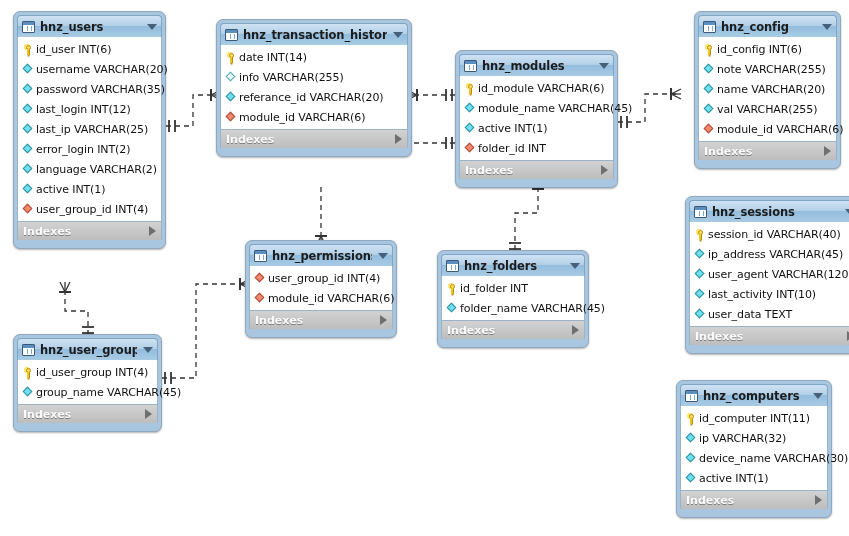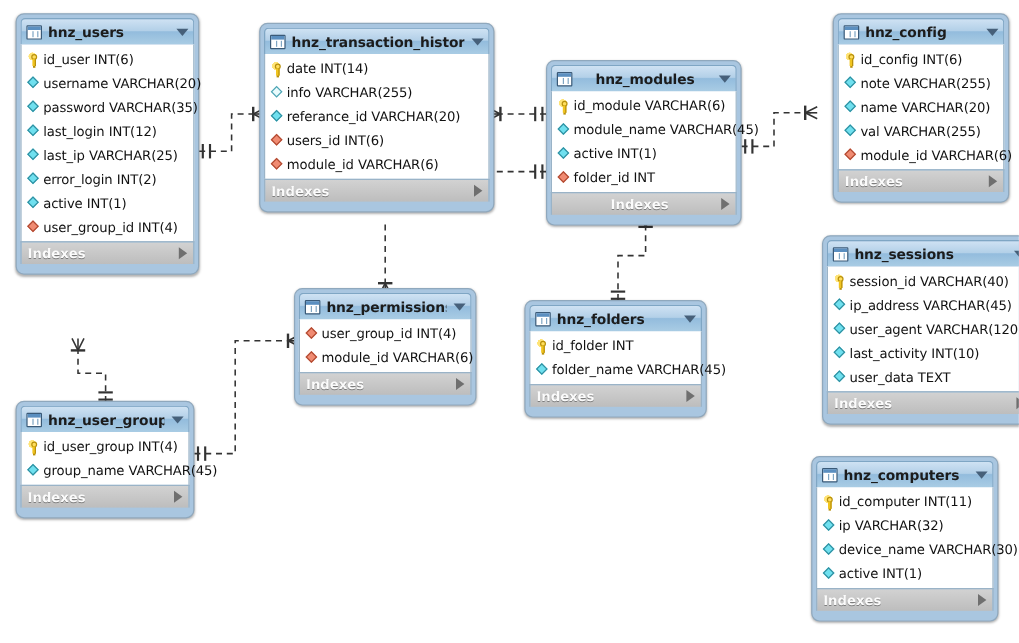--- a/index.html
+++ b/index.html
@@ -289,20 +289,24 @@
           <div class="col">
             <span class="ic ic-dia ic-col"></span>
             <span class="col-name">last_ip VARCHAR(25)</span>
           </div>
           <div class="col">
             <span class="ic ic-dia ic-col"></span>
             <span class="col-name">error_login INT(2)</span>
           </div>
           <div class="col">
             <span class="ic ic-dia ic-col"></span>
+            <span class="col-name">language VARCHAR(2)</span>
+          </div>
+          <div class="col">
+            <span class="ic ic-dia ic-col"></span>
             <span class="col-name">active INT(1)</span>
           </div>
           <div class="col">
             <span class="ic ic-dia ic-fk"></span>
             <span class="col-name">user_group_id INT(4)</span>
           </div>
         </div>
         <div class="tbl-foot">
           <span class="foot-label">Indexes</span>
           <span class="foot-arrow"></span>
@@ -323,183 +327,179 @@
           <div class="col">
             <span class="ic ic-dia ic-colnull"></span>
             <span class="col-name">info VARCHAR(255)</span>
           </div>
           <div class="col">
             <span class="ic ic-dia ic-col"></span>
             <span class="col-name">referance_id VARCHAR(20)</span>
           </div>
           <div class="col">
             <span class="ic ic-dia ic-fk"></span>
-            <span class="col-name">users_id INT(6)</span>
+            <span class="col-name">module_id VARCHAR(6)</span>
+          </div>
+        </div>
+        <div class="tbl-foot">
+          <span class="foot-label">Indexes</span>
+          <span class="foot-arrow"></span>
+        </div>
+        <div class="tbl-tail"></div>
+      </div>
+      <div class="tbl" style="left: 455px; top: 50px; width: 163px;">
+        <div class="tbl-head">
+          <span class="tbl-icon"></span>
+          <span class="tbl-title">hnz_modules</span>
+          <span class="caret"></span>
+        </div>
+        <div class="tbl-body">
+          <div class="col">
+            <span class="ic ic-pk"></span>
+            <span class="col-name">id_module VARCHAR(6)</span>
+          </div>
+          <div class="col">
+            <span class="ic ic-dia ic-col"></span>
+            <span class="col-name">module_name VARCHAR(45)</span>
+          </div>
+          <div class="col">
+            <span class="ic ic-dia ic-col"></span>
+            <span class="col-name">active INT(1)</span>
+          </div>
+          <div class="col">
+            <span class="ic ic-dia ic-fk"></span>
+            <span class="col-name">folder_id INT</span>
+          </div>
+        </div>
+        <div class="tbl-foot">
+          <span class="foot-label">Indexes</span>
+          <span class="foot-arrow"></span>
+        </div>
+        <div class="tbl-tail"></div>
+      </div>
+      <div class="tbl" style="left: 694px; top: 11px; width: 147px;">
+        <div class="tbl-head">
+          <span class="tbl-icon"></span>
+          <span class="tbl-title">hnz_config</span>
+          <span class="caret"></span>
+        </div>
+        <div class="tbl-body">
+          <div class="col">
+            <span class="ic ic-pk"></span>
+            <span class="col-name">id_config INT(6)</span>
+          </div>
+          <div class="col">
+            <span class="ic ic-dia ic-col"></span>
+            <span class="col-name">note VARCHAR(255)</span>
+          </div>
+          <div class="col">
+            <span class="ic ic-dia ic-col"></span>
+            <span class="col-name">name VARCHAR(20)</span>
+          </div>
+          <div class="col">
+            <span class="ic ic-dia ic-col"></span>
+            <span class="col-name">val VARCHAR(255)</span>
           </div>
           <div class="col">
             <span class="ic ic-dia ic-fk"></span>
             <span class="col-name">module_id VARCHAR(6)</span>
           </div>
         </div>
         <div class="tbl-foot">
           <span class="foot-label">Indexes</span>
           <span class="foot-arrow"></span>
         </div>
         <div class="tbl-tail"></div>
       </div>
-      <div class="tbl" style="left: 455px; top: 50px; width: 163px; text-align: center;">
-        <div class="tbl-head">
-          <span class="tbl-icon"></span>
-          <span class="tbl-title">hnz_modules</span>
-          <span class="caret"></span>
-        </div>
-        <div class="tbl-body">
-          <div class="col">
-            <span class="ic ic-pk"></span>
-            <span class="col-name">id_module VARCHAR(6)</span>
-          </div>
-          <div class="col">
-            <span class="ic ic-dia ic-col"></span>
-            <span class="col-name">module_name VARCHAR(45)</span>
+      <div class="tbl" style="left: 685px; top: 196px; width: 179px;">
+        <div class="tbl-head">
+          <span class="tbl-icon"></span>
+          <span class="tbl-title">hnz_sessions</span>
+          <span class="caret"></span>
+        </div>
+        <div class="tbl-body">
+          <div class="col">
+            <span class="ic ic-pk"></span>
+            <span class="col-name">session_id VARCHAR(40)</span>
+          </div>
+          <div class="col">
+            <span class="ic ic-dia ic-col"></span>
+            <span class="col-name">ip_address VARCHAR(45)</span>
+          </div>
+          <div class="col">
+            <span class="ic ic-dia ic-col"></span>
+            <span class="col-name">user_agent VARCHAR(120)</span>
+          </div>
+          <div class="col">
+            <span class="ic ic-dia ic-col"></span>
+            <span class="col-name">last_activity INT(10)</span>
+          </div>
+          <div class="col">
+            <span class="ic ic-dia ic-col"></span>
+            <span class="col-name">user_data TEXT</span>
+          </div>
+        </div>
+        <div class="tbl-foot">
+          <span class="foot-label">Indexes</span>
+          <span class="foot-arrow"></span>
+        </div>
+        <div class="tbl-tail"></div>
+      </div>
+      <div class="tbl" style="left: 676px; top: 380px; width: 156px;">
+        <div class="tbl-head">
+          <span class="tbl-icon"></span>
+          <span class="tbl-title">hnz_computers</span>
+          <span class="caret"></span>
+        </div>
+        <div class="tbl-body">
+          <div class="col">
+            <span class="ic ic-pk"></span>
+            <span class="col-name">id_computer INT(11)</span>
+          </div>
+          <div class="col">
+            <span class="ic ic-dia ic-col"></span>
+            <span class="col-name">ip VARCHAR(32)</span>
+          </div>
+          <div class="col">
+            <span class="ic ic-dia ic-col"></span>
+            <span class="col-name">device_name VARCHAR(30)</span>
           </div>
           <div class="col">
             <span class="ic ic-dia ic-col"></span>
             <span class="col-name">active INT(1)</span>
           </div>
+        </div>
+        <div class="tbl-foot">
+          <span class="foot-label">Indexes</span>
+          <span class="foot-arrow"></span>
+        </div>
+        <div class="tbl-tail"></div>
+      </div>
+      <div class="tbl" style="left: 245px; top: 240px; width: 152px;">
+        <div class="tbl-head">
+          <span class="tbl-icon"></span>
+          <span class="tbl-title">hnz_permissions</span>
+          <span class="caret"></span>
+        </div>
+        <div class="tbl-body">
           <div class="col">
             <span class="ic ic-dia ic-fk"></span>
-            <span class="col-name">folder_id INT</span>
-          </div>
-        </div>
-        <div class="tbl-foot">
-          <span class="foot-label">Indexes</span>
-          <span class="foot-arrow"></span>
-        </div>
-        <div class="tbl-tail"></div>
-      </div>
-      <div class="tbl" style="left: 694px; top: 11px; width: 147px;">
-        <div class="tbl-head">
-          <span class="tbl-icon"></span>
-          <span class="tbl-title">hnz_config</span>
-          <span class="caret"></span>
-        </div>
-        <div class="tbl-body">
-          <div class="col">
-            <span class="ic ic-pk"></span>
-            <span class="col-name">id_config INT(6)</span>
-          </div>
-          <div class="col">
-            <span class="ic ic-dia ic-col"></span>
-            <span class="col-name">note VARCHAR(255)</span>
-          </div>
-          <div class="col">
-            <span class="ic ic-dia ic-col"></span>
-            <span class="col-name">name VARCHAR(20)</span>
-          </div>
-          <div class="col">
-            <span class="ic ic-dia ic-col"></span>
-            <span class="col-name">val VARCHAR(255)</span>
+            <span class="col-name">user_group_id INT(4)</span>
           </div>
           <div class="col">
             <span class="ic ic-dia ic-fk"></span>
             <span class="col-name">module_id VARCHAR(6)</span>
           </div>
         </div>
         <div class="tbl-foot">
           <span class="foot-label">Indexes</span>
           <span class="foot-arrow"></span>
         </div>
         <div class="tbl-tail"></div>
       </div>
-      <div class="tbl" style="left: 685px; top: 196px; width: 179px;">
-        <div class="tbl-head">
-          <span class="tbl-icon"></span>
-          <span class="tbl-title">hnz_sessions</span>
-          <span class="caret"></span>
-        </div>
-        <div class="tbl-body">
-          <div class="col">
-            <span class="ic ic-pk"></span>
-            <span class="col-name">session_id VARCHAR(40)</span>
-          </div>
-          <div class="col">
-            <span class="ic ic-dia ic-col"></span>
-            <span class="col-name">ip_address VARCHAR(45)</span>
-          </div>
-          <div class="col">
-            <span class="ic ic-dia ic-col"></span>
-            <span class="col-name">user_agent VARCHAR(120)</span>
-          </div>
-          <div class="col">
-            <span class="ic ic-dia ic-col"></span>
-            <span class="col-name">last_activity INT(10)</span>
-          </div>
-          <div class="col">
-            <span class="ic ic-dia ic-col"></span>
-            <span class="col-name">user_data TEXT</span>
-          </div>
-        </div>
-        <div class="tbl-foot">
-          <span class="foot-label">Indexes</span>
-          <span class="foot-arrow"></span>
-        </div>
-        <div class="tbl-tail"></div>
-      </div>
-      <div class="tbl" style="left: 676px; top: 380px; width: 156px;">
-        <div class="tbl-head">
-          <span class="tbl-icon"></span>
-          <span class="tbl-title">hnz_computers</span>
-          <span class="caret"></span>
-        </div>
-        <div class="tbl-body">
-          <div class="col">
-            <span class="ic ic-pk"></span>
-            <span class="col-name">id_computer INT(11)</span>
-          </div>
-          <div class="col">
-            <span class="ic ic-dia ic-col"></span>
-            <span class="col-name">ip VARCHAR(32)</span>
-          </div>
-          <div class="col">
-            <span class="ic ic-dia ic-col"></span>
-            <span class="col-name">device_name VARCHAR(30)</span>
-          </div>
-          <div class="col">
-            <span class="ic ic-dia ic-col"></span>
-            <span class="col-name">active INT(1)</span>
-          </div>
-        </div>
-        <div class="tbl-foot">
-          <span class="foot-label">Indexes</span>
-          <span class="foot-arrow"></span>
-        </div>
-        <div class="tbl-tail"></div>
-      </div>
-      <div class="tbl" style="left: 245px; top: 240px; width: 152px;">
-        <div class="tbl-head">
-          <span class="tbl-icon"></span>
-          <span class="tbl-title">hnz_permissions</span>
-          <span class="caret"></span>
-        </div>
-        <div class="tbl-body">
-          <div class="col">
-            <span class="ic ic-dia ic-fk"></span>
-            <span class="col-name">user_group_id INT(4)</span>
-          </div>
-          <div class="col">
-            <span class="ic ic-dia ic-fk"></span>
-            <span class="col-name">module_id VARCHAR(6)</span>
-          </div>
-        </div>
-        <div class="tbl-foot">
-          <span class="foot-label">Indexes</span>
-          <span class="foot-arrow"></span>
-        </div>
-        <div class="tbl-tail"></div>
-      </div>
       <div class="tbl" style="left: 437px; top: 250px; width: 152px;">
         <div class="tbl-head">
           <span class="tbl-icon"></span>
           <span class="tbl-title">hnz_folders</span>
           <span class="caret"></span>
         </div>
         <div class="tbl-body">
           <div class="col">
             <span class="ic ic-pk"></span>
             <span class="col-name">id_folder INT</span>

